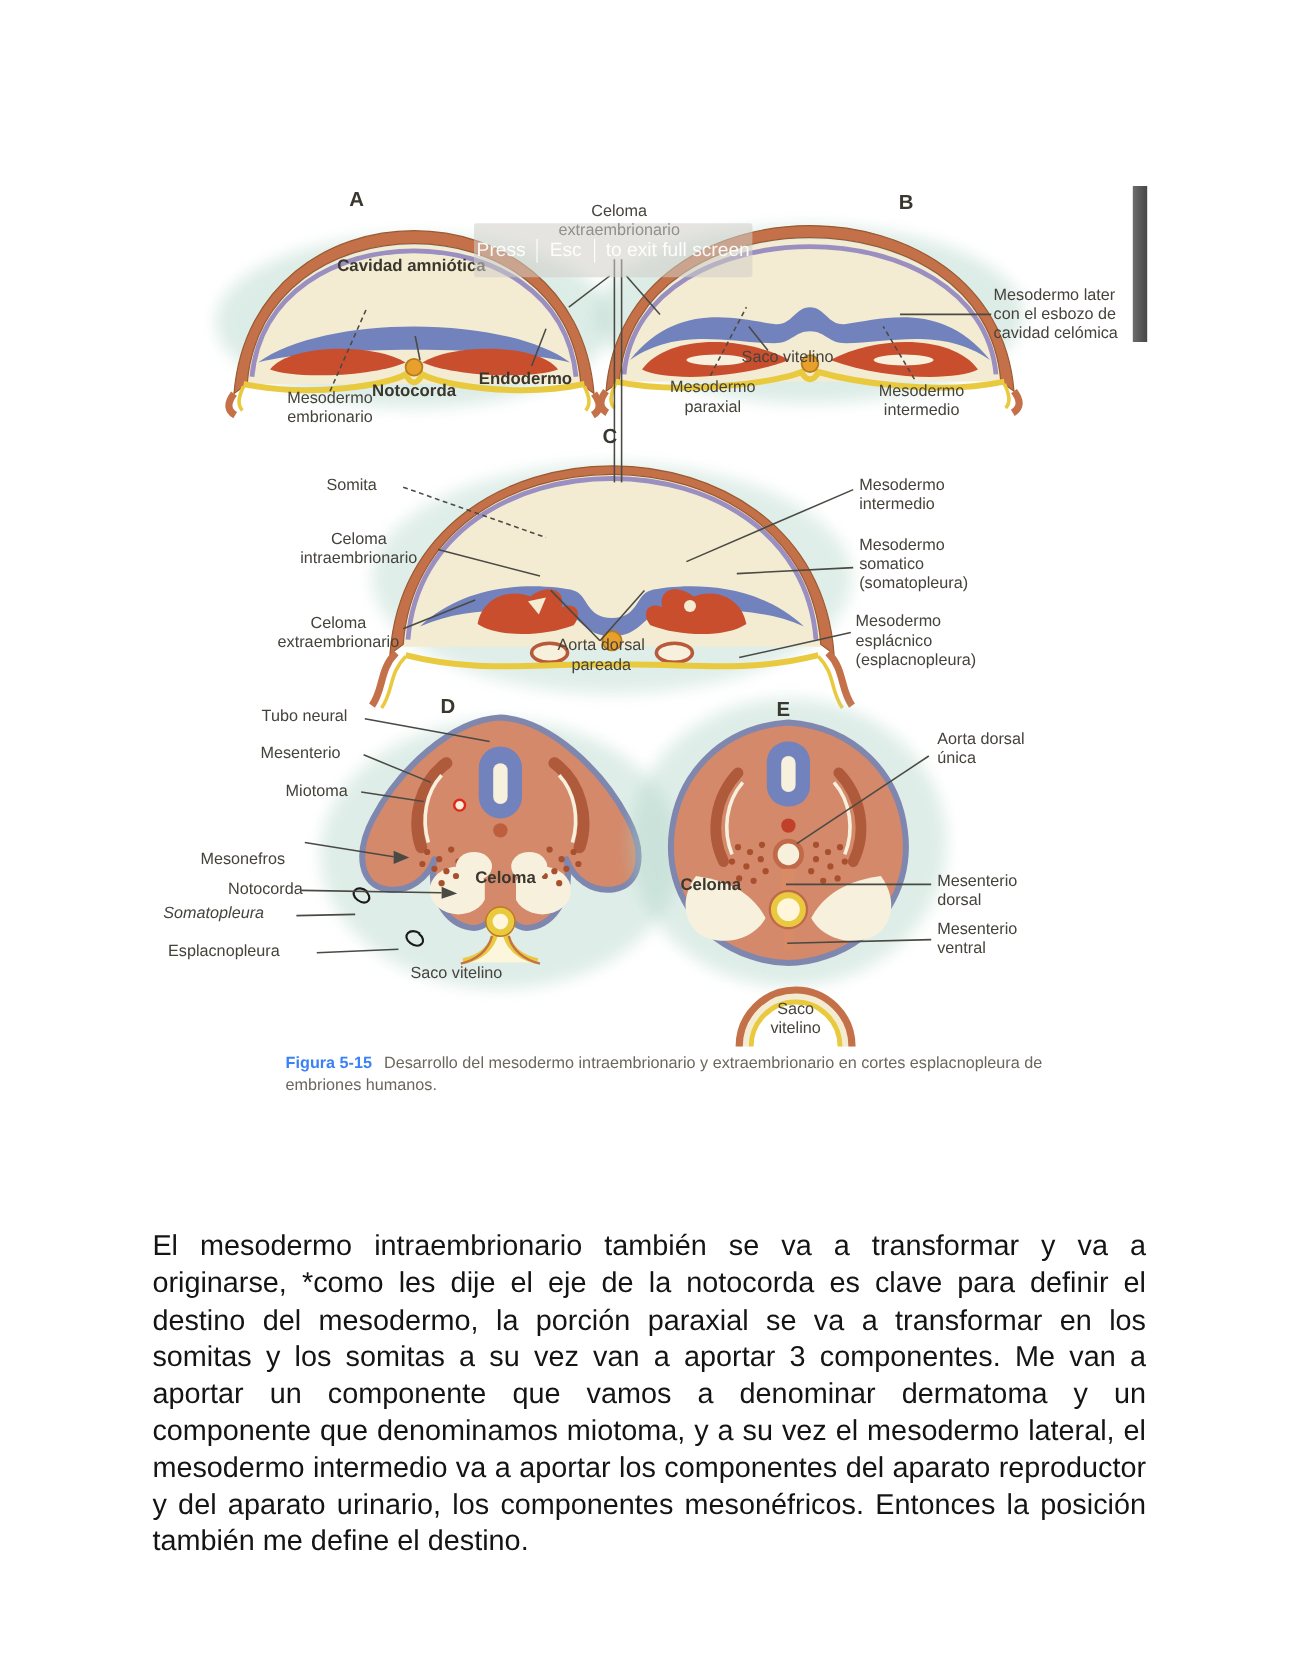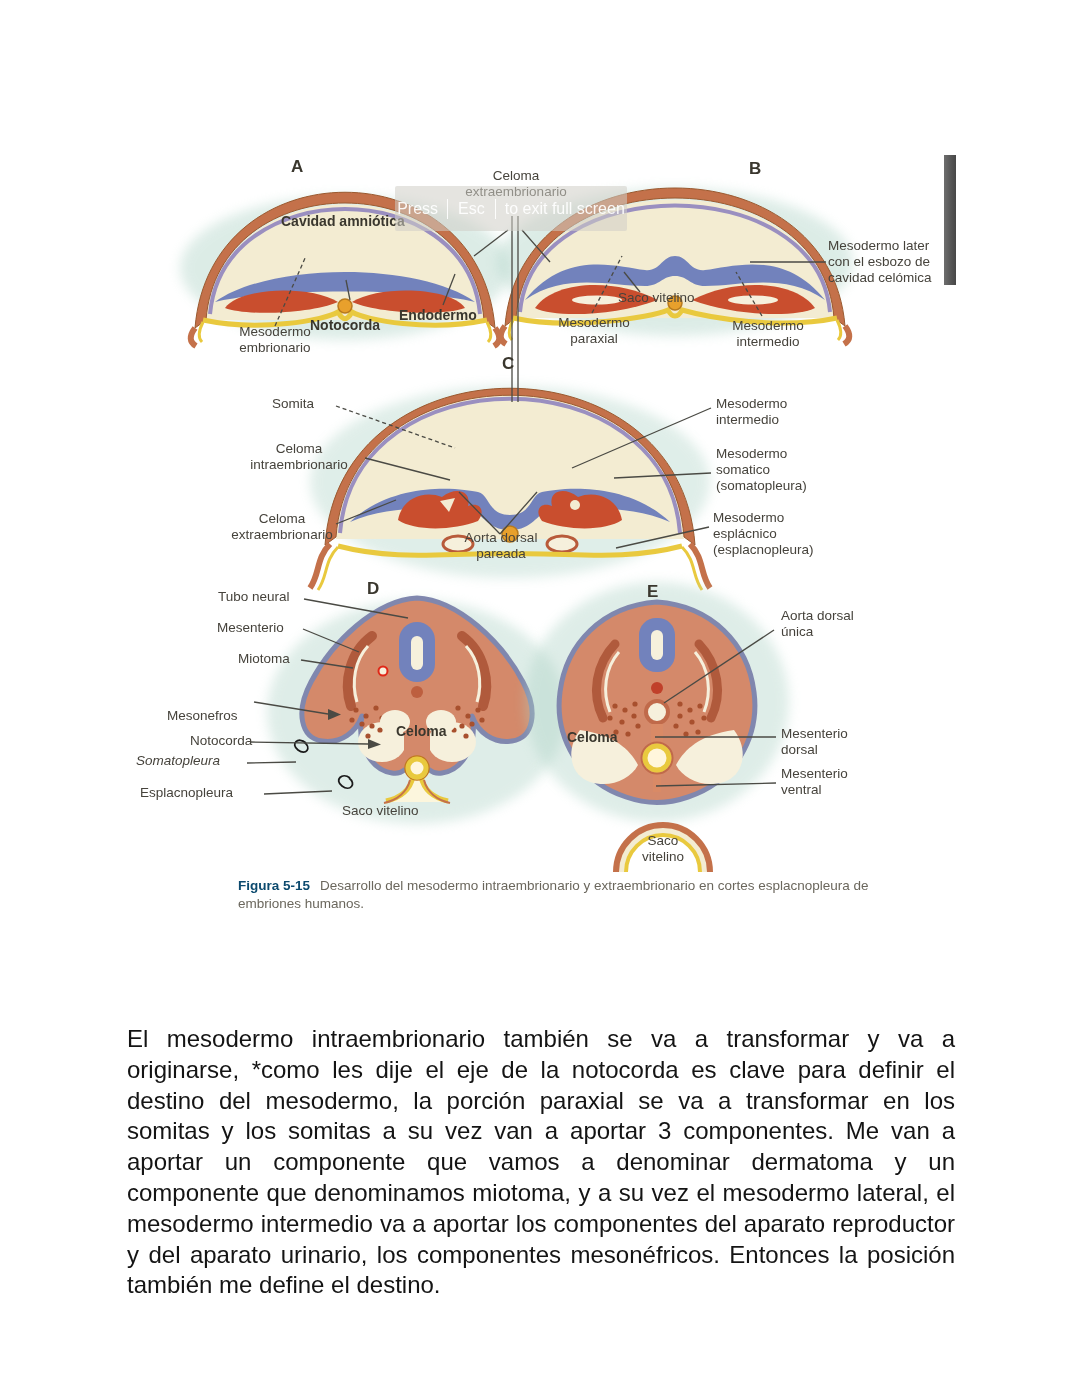--- a/index.html
+++ b/index.html
@@ -34,21 +34,21 @@
     border-right:1.5px solid rgba(255,255,255,0.9);
   }
   #scrollbar-thumb{
     left:944px;top:155px;width:12px;height:130px;z-index:6;
     background:linear-gradient(90deg,#6e6e6e,#555 60%,#474747);
   }
   #fig-caption{
     left:238px;top:877px;width:680px;z-index:3;
     font-size:13.5px;line-height:1.3;color:#6b675d;
   }
-  #fig-caption .cap-label{font-weight:bold;color:#0c4a6e;margin-right:10px;}
+  #fig-caption .cap-label{font-weight:bold;color:#3b82f6;margin-right:10px;}
   #section-heading{
     left:0;top:914px;width:1080px;text-align:center;z-index:3;
     font-size:26.5px;font-weight:bold;letter-spacing:-1.2px;color:#141414;
   }
   #body-paragraph{
     left:127px;top:1024px;width:828px;z-index:3;
     font-size:24px;line-height:30.8px;text-align:justify;color:#141414;
   }
 </style>
 </head>

